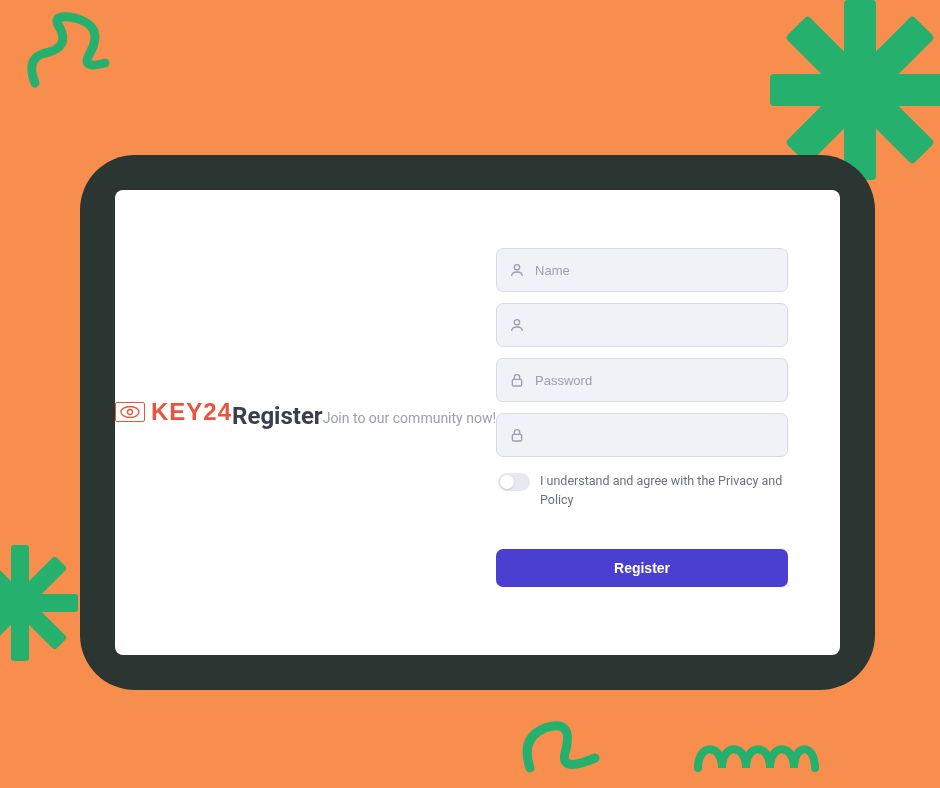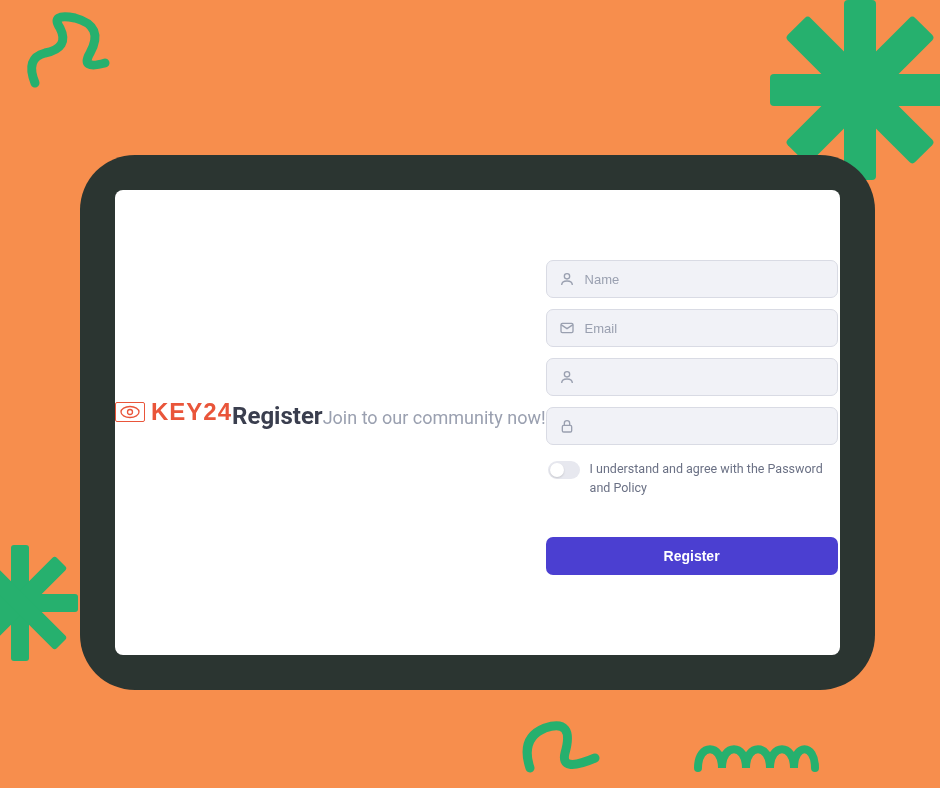--- a/index.html
+++ b/index.html
@@ -99,41 +99,41 @@
     }
 
     
     .title {
       font-size: 24px;
       font-weight: 700;
       color: #3A3E4E;
       margin-bottom: 4px;
     }
     .subtitle {
-      font-size: 18px;
+      font-size: 14px;
       color: #9AA0B0;
       margin-bottom: 18px;
       margin-top: 18px;
     }
 
     
     .form {
       width: 292px;
       display: flex;
       flex-direction: column;
       gap: 11px;
     }
     .input-wrap {
       display: flex;
       align-items: center;
       background: #F1F2F7;
       border: 1px solid #D9DBE4;
       border-radius: 7px;
       padding: 0 12px;
-      height: 38px;
+      height: 44px;
     }
     .input-icon {
       width: 16px;
       height: 16px;
       flex-shrink: 0;
       margin-right: 10px;
       color: #9AA0B0;
     }
     .input-wrap input {
       flex: 1;
@@ -247,45 +247,45 @@
     <div class="form">
 
       <div class="input-wrap">
         <svg class="input-icon" viewBox="0 0 24 24" fill="none" stroke="currentColor" stroke-width="2">
           <circle cx="12" cy="8" r="4"></circle>
           <path d="M4 21c0-4 4-6 8-6s8 2 8 6"></path>
         </svg>
         <input type="text" placeholder="Name" style="">
       </div>
 
-      <div class="input-wrap">
-        <svg class="input-icon" viewBox="0 0 24 24" fill="none" stroke="currentColor" stroke-width="2">
-          <rect x="3" y="5" width="18" height="14" rx="2"></rect>
-          <path d="M3 7l9 6 9-6"></path>
-        </svg>
-        <input type="email" placeholder="Email" style="">
-      </div>
 
       <div class="input-wrap">
         <svg class="input-icon" viewBox="0 0 24 24" fill="none" stroke="currentColor" stroke-width="2">
           <circle cx="12" cy="8" r="4"></circle>
           <path d="M4 21c0-4 4-6 8-6s8 2 8 6"></path>
         </svg>
       </div>
 
-
       <div class="input-wrap">
         <svg class="input-icon" viewBox="0 0 24 24" fill="none" stroke="currentColor" stroke-width="2">
           <rect x="5" y="11" width="14" height="10" rx="2"></rect>
           <path d="M8 11V8a4 4 0 018 0v3"></path>
         </svg>
+        <input type="password" placeholder="Password" style="">
+      </div>
+
+      <div class="input-wrap">
+        <svg class="input-icon" viewBox="0 0 24 24" fill="none" stroke="currentColor" stroke-width="2">
+          <rect x="5" y="11" width="14" height="10" rx="2"></rect>
+          <path d="M8 11V8a4 4 0 018 0v3"></path>
+        </svg>
       </div>
 
       <div class="toggle-row">
         <div class="toggle"></div>
-        <div class="toggle-label">I understand and agree with the Password and Policy</div>
+        <div class="toggle-label">I understand and agree with the Privacy and Policy</div>
       </div>
 
       <button class="register-btn">Register</button>
 
     </div>
   </div>
 </div>
 
 </body></html>

